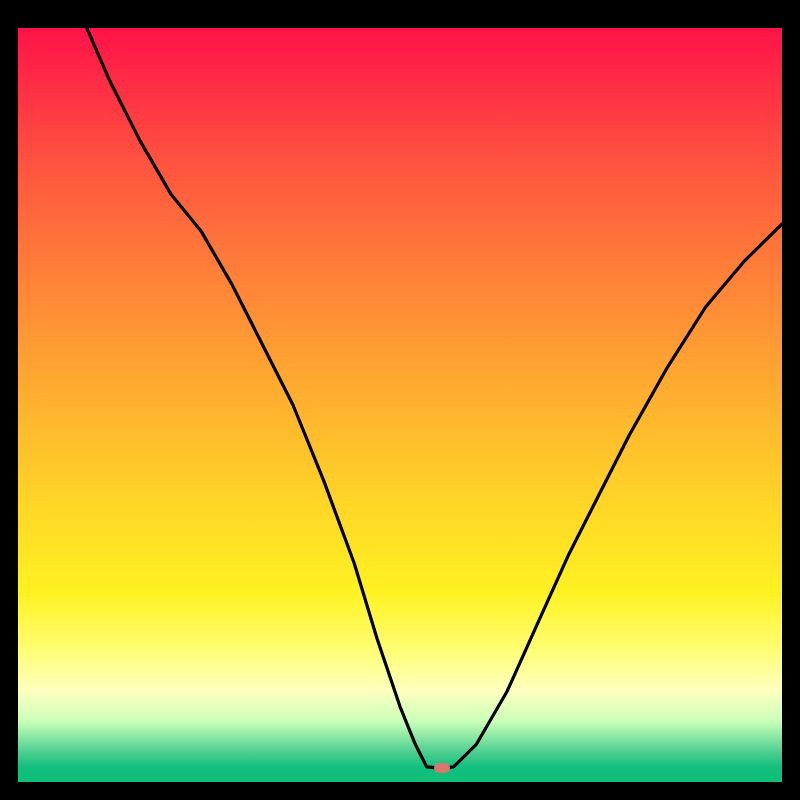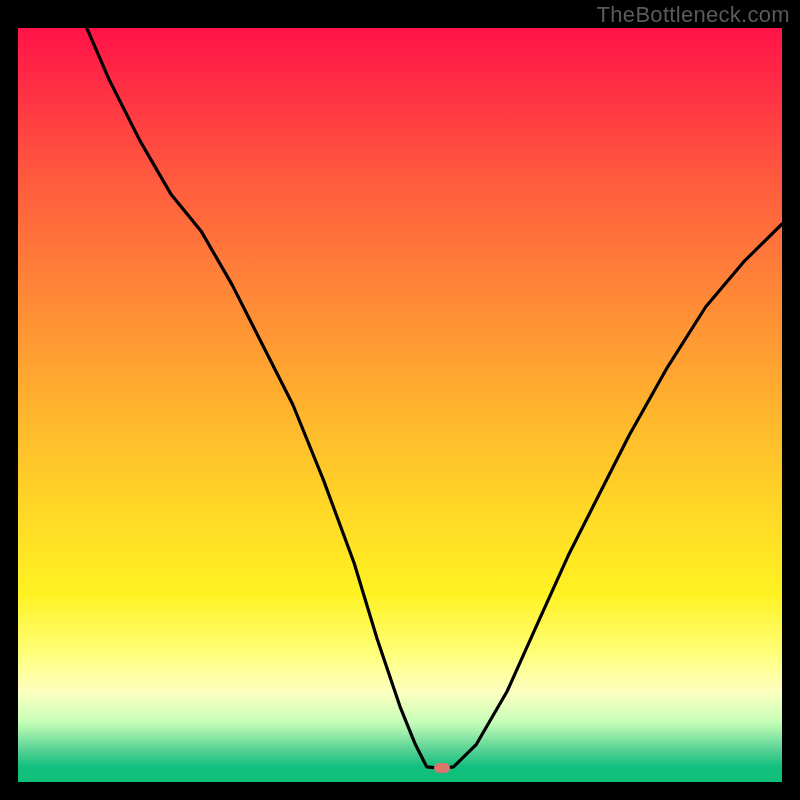--- a/index.html
+++ b/index.html
@@ -67,21 +67,20 @@
     border-radius: 5px;
     transform: translate(-50%, -50%);
     z-index: 3;
   }
 </style>
 </head>
 <body>
 
 <div class="frame">
 
-  <div class="watermark">TheBottleneck.com</div>
 
   <div class="plot-area">
 
     <svg class="curve-svg" viewBox="0 0 764 754" preserveAspectRatio="none">
       <path id="curve-path" fill="none" stroke="#000" stroke-width="3.2" stroke-linecap="round" stroke-linejoin="round" d="M68.8 0.0 L91.7 52.8 L122.2 113.1 L152.8 165.9 L183.4 203.6 L213.9 256.4 L244.5 316.7 L275.0 377.0 L305.6 452.4 L336.2 535.3 L359.1 610.7 L382.0 678.6 L397.3 716.3 L408.7 738.9 L424.0 740.4 L435.5 738.9 L458.4 716.3 L489.0 663.5 L519.5 595.7 L550.1 527.8 L580.6 467.5 L611.2 407.2 L649.4 339.3 L687.6 279.0 L725.8 233.7 L764.0 196.0"></path>
     </svg>
 
     <div id="marker" class="marker" style="left: 55.5%; top: 98.2%;"></div>
   </div>
 

